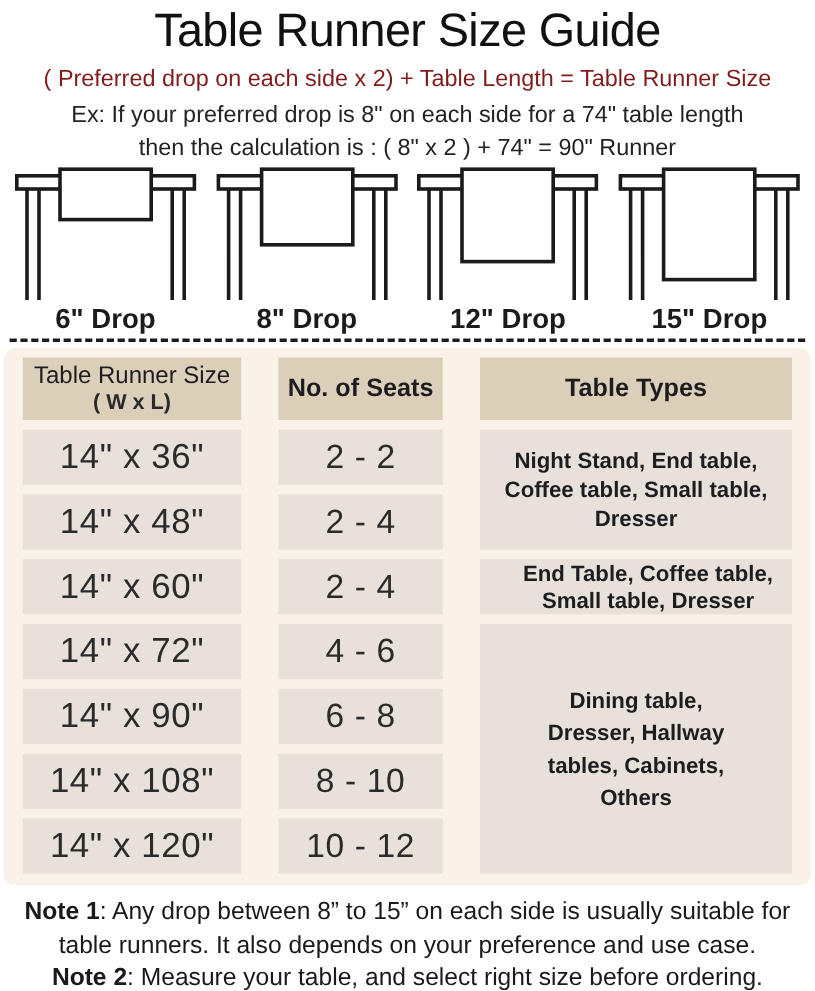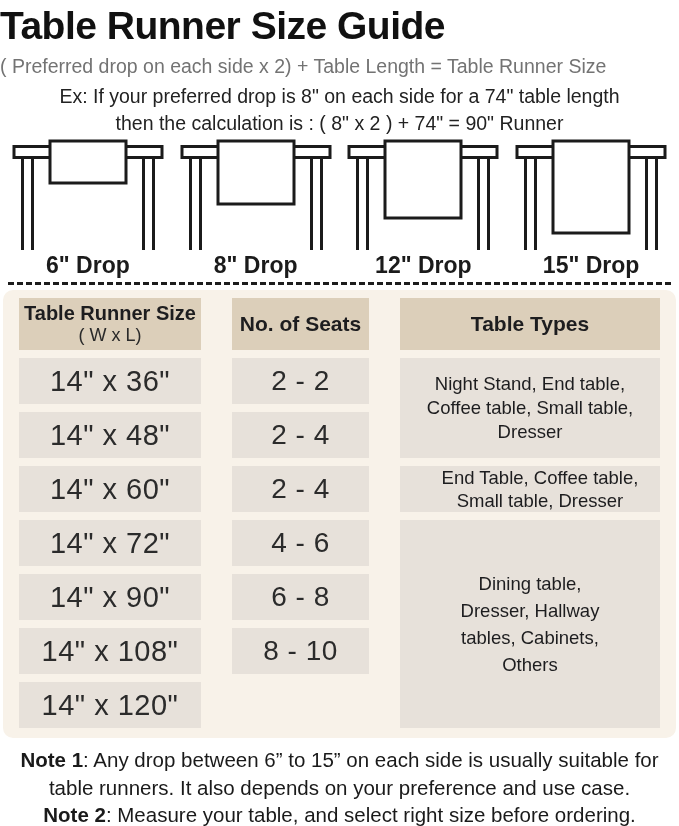--- a/index.html
+++ b/index.html
@@ -3,25 +3,25 @@
 <meta charset="utf-8">
 <style>
   html,body{margin:0;padding:0;}
   body{
     width:679px;height:826px;overflow:hidden;background:#ffffff;
     font-family:"Liberation Sans","DejaVu Sans",sans-serif;color:#1d1d1f;
   }
   .page{width:679px;height:826px;position:relative;}
 
   .title{
-    margin:0;padding-top:3px;
-    font-size:39px;line-height:46px;font-weight:700;letter-spacing:-0.5px;color:#111;
+    margin:0;padding-top:3px;text-align:center;
+    font-size:39px;line-height:46px;font-weight:400;letter-spacing:-0.5px;color:#111;
   }
   .formula{
-    margin:5px 0 0;text-align:left;font-size:19.5px;line-height:25px;color:#737373;
+    margin:5px 0 0;text-align:center;font-size:19.5px;line-height:25px;color:#7f1d1d;
   }
   .example{
     margin:4px 0 0;text-align:center;font-size:19.5px;line-height:26.5px;color:#222;
   }
 
   .illus-row{
     margin-top:2px;display:flex;justify-content:space-between;padding:0 4px;
   }
   .illus-col{flex:1 1 0;display:flex;flex-direction:column;align-items:center;}
   .illus-col svg{display:block;}
@@ -39,33 +39,33 @@
     padding:8px 16px 10px 16px;
     display:grid;
     grid-template-columns:182px 137px 260px;
     grid-template-rows:52px repeat(7,46px);
     column-gap:31px;row-gap:8px;
   }
   .hcell{
     background:#dccfba;display:flex;flex-direction:column;justify-content:center;
     align-items:center;text-align:center;
   }
-  .hcell .h-main{font-size:20px;font-weight:700;line-height:23px;color:#1d1d1f;}
-  .hcell .h-sub{font-size:18px;font-weight:400;line-height:21px;color:#2a2a2a;}
+  .hcell .h-main{font-size:20px;font-weight:400;line-height:23px;color:#1d1d1f;}
+  .hcell .h-sub{font-size:18px;font-weight:700;line-height:21px;color:#2a2a2a;}
   .hcell .h-one{font-size:21px;font-weight:700;color:#1d1d1f;}
   .cell{
     background:#e7e1da;display:flex;align-items:center;justify-content:center;
   }
   .size-txt{font-size:29px;font-weight:400;color:#2b2b2b;letter-spacing:0.5px;}
   .seats-txt{font-size:28px;font-weight:400;color:#2b2b2b;letter-spacing:0.5px;}
   .type-cell{
     background:#e7e1da;display:flex;align-items:center;justify-content:center;
     text-align:center;grid-column:3;
   }
-  .type-txt{font-size:18.5px;font-weight:400;line-height:24px;color:#1d1d1f;}
+  .type-txt{font-size:18.5px;font-weight:700;line-height:24px;color:#1d1d1f;}
   .type-a{grid-row:2/4;}
   .type-a .type-txt{max-width:224px;}
   .type-b{grid-row:4/5;justify-content:flex-end;}
   .type-b .type-txt{max-width:240px;line-height:23px;}
   .type-c{grid-row:5/9;}
   .type-c .type-txt{max-width:168px;line-height:27px;}
   .c1{grid-column:1;}
   .c2{grid-column:2;}
   .c3{grid-column:3;}
 
@@ -179,30 +179,33 @@
       </div>
     <div class="cell c2" style="grid-row:5">
         <span class="seats-txt">4 - 6</span>
       </div>
     <div class="cell c2" style="grid-row:6">
         <span class="seats-txt">6 - 8</span>
       </div>
     <div class="cell c2" style="grid-row:7">
         <span class="seats-txt">8 - 10</span>
       </div>
+    <div class="cell c2" style="grid-row:8">
+        <span class="seats-txt">10 - 12</span>
+      </div>
 
     <div class="type-cell type-a">
         <span class="type-txt">Night Stand, End table, Coffee table, Small table, Dresser</span>
       </div>
     <div class="type-cell type-b">
         <span class="type-txt">End Table, Coffee table, Small table, Dresser</span>
       </div>
     <div class="type-cell type-c">
         <span class="type-txt">Dining table, Dresser, Hallway tables, Cabinets, Others</span>
       </div>
   </div>
 
   <div class="notes">
-    <p><strong>Note 1</strong><span>: Any drop between 6” to 15” on each side is usually suitable for table runners. It also depends on your preference and use case.</span></p>
+    <p><strong>Note 1</strong><span>: Any drop between 8” to 15” on each side is usually suitable for table runners. It also depends on your preference and use case.</span></p>
     <p><strong>Note 2</strong><span>: Measure your table, and select right size before ordering.</span></p>
   </div>
 
 </div>
 
 </body></html>

